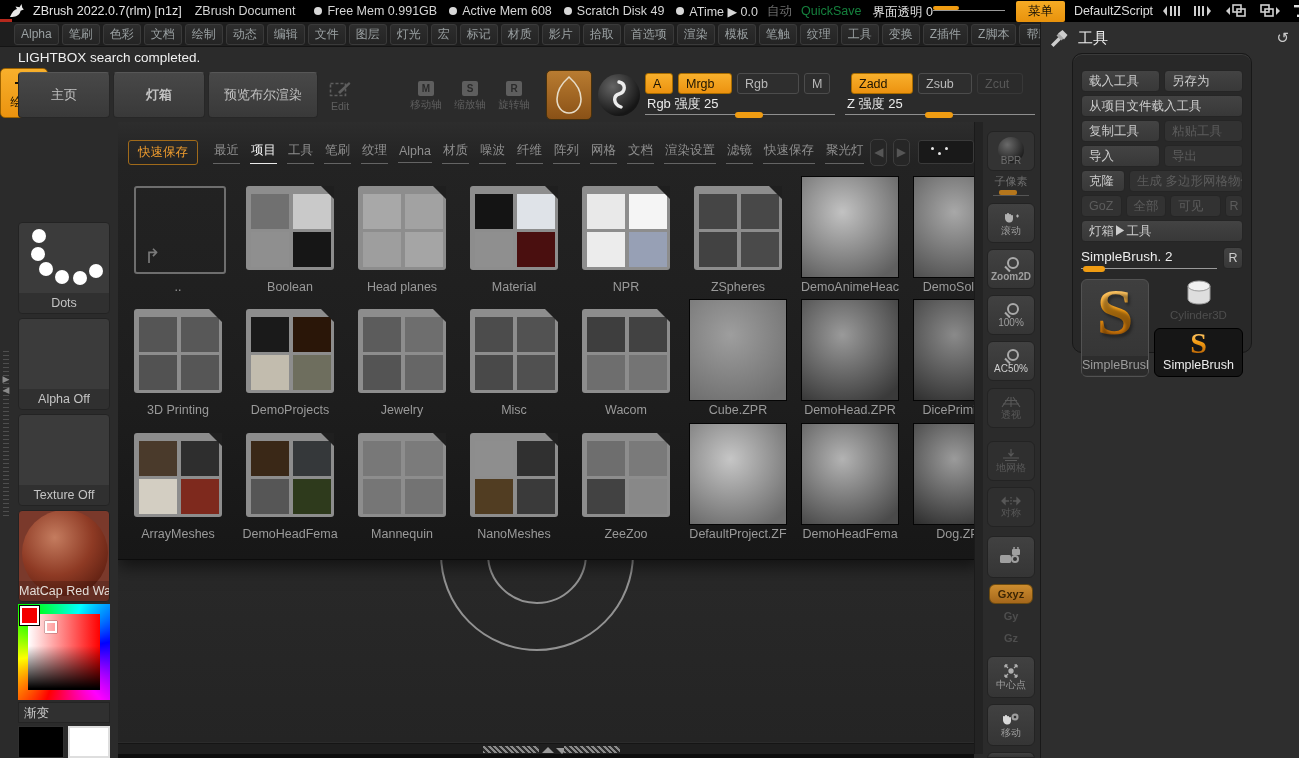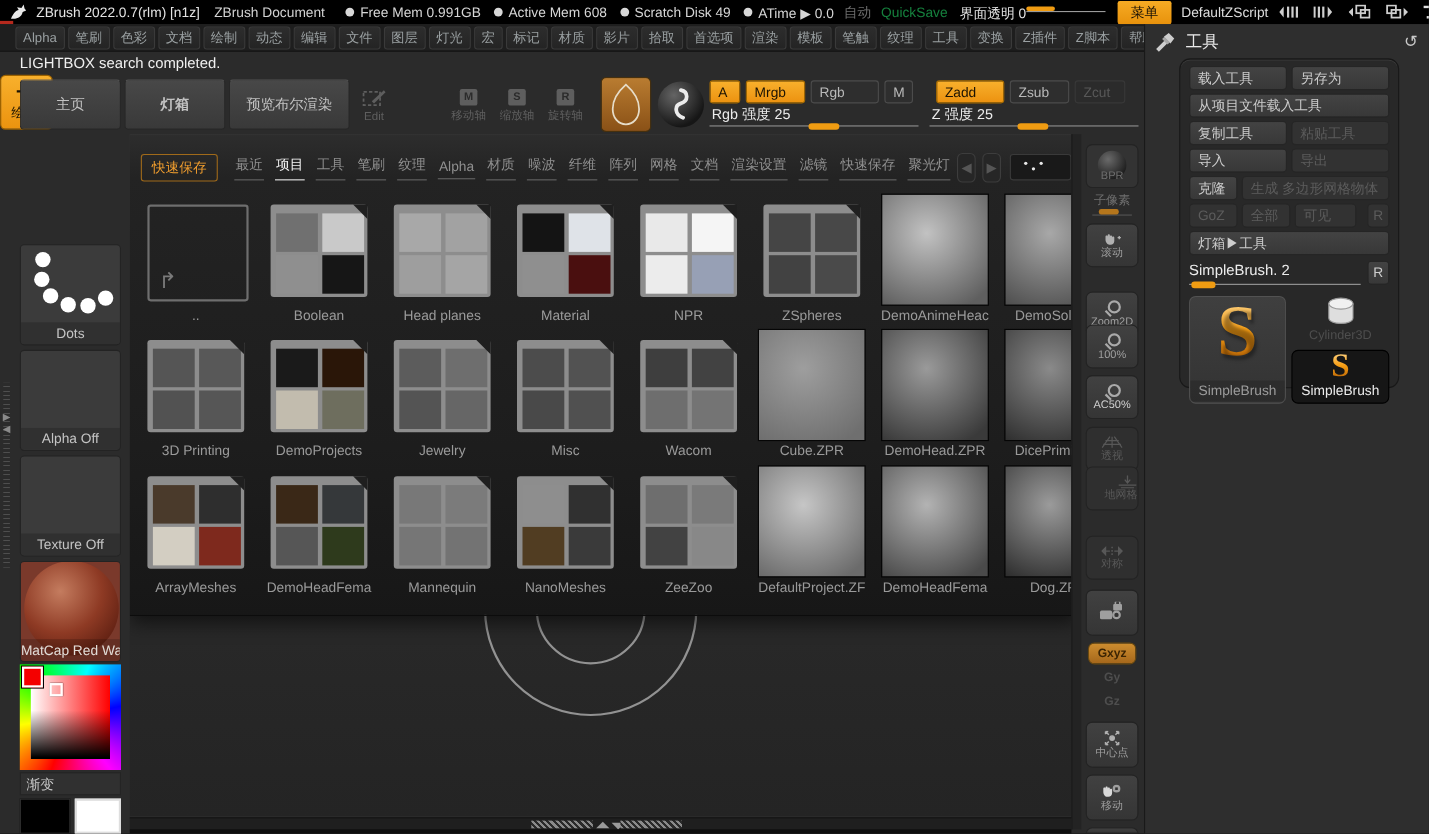--- a/index.html
+++ b/index.html
@@ -152,41 +152,41 @@
   .rs-btn{position:absolute;left:2px;width:48px;background:linear-gradient(#414141,#353535);
           border:1px solid #232323;border-radius:6px;display:flex;flex-direction:column;align-items:center;
           justify-content:center;gap:1px;color:#9f9f9f;font-size:10px;box-sizing:border-box;line-height:1.1;}
   .rs-btn.dim{color:#585858;background:#2f2f2f;}
   #rs-bpr{top:9px;height:40px;background:#333;}
   .bpr-ball{width:26px;height:26px;border-radius:50%;background:radial-gradient(circle at 36% 30%,#6a6a6a,#1e1e1e 75%);margin-bottom:-9px;}
   #rs-bpr span{color:#6f6f6f;font-size:10px;}
   #rs-subpixel{position:absolute;left:0;top:52px;width:52px;text-align:center;color:#6f6f6f;font-size:11px;}
   .rs-subslider{position:absolute;left:8px;top:68px;width:36px;height:5px;border-bottom:1px solid #555;}
   .rs-subhandle{position:absolute;left:6px;top:0;width:18px;height:5px;background:#b5761c;border-radius:2px;}
-  #rs-scroll{top:81px;height:40px;} #rs-zoom2d{top:143px;height:40px;} #rs-actual{top:173px;height:40px;}
+  #rs-scroll{top:81px;height:40px;} #rs-zoom2d{top:127px;height:40px;font-weight:bold;} #rs-actual{top:173px;height:40px;}
   #rs-half{top:219px;height:40px;color:#cfcfcf;} #rs-persp{top:266px;height:40px;}
-  #rs-floor{top:302px;height:40px;align-items:flex-end;} #rs-sym{top:365px;height:40px;} #rs-cam{top:414px;height:42px;}
+  #rs-floor{top:319px;height:40px;} #rs-sym{top:365px;height:40px;} #rs-cam{top:414px;height:42px;}
   #rs-gxyz{top:462px;height:20px;left:4px;width:44px;background:linear-gradient(#cd8d2f,#a5671b);
            color:#3c2504;font-weight:bold;font-size:11px;border:1px solid #6b4a10;flex-direction:row;}
   .rs-g{position:absolute;left:0;width:52px;text-align:center;color:#4e4e4e;font-size:11px;font-weight:bold;}
   #rs-gy{top:488px;} #rs-gz{top:510px;}
   #rs-center{top:534px;height:42px;} #rs-move{top:582px;height:42px;}
   #rs-sliver{top:630px;height:6px;border-radius:6px 6px 0 0;}
   .i-mag{width:14px;height:13px;position:relative;display:inline-block;}
   .i-mag::before{content:'';position:absolute;top:0;left:3px;width:8px;height:8px;border:2px solid #aaa;border-radius:50%;}
   .i-mag::after{content:'';position:absolute;left:0;bottom:0;width:7px;height:2px;background:#aaa;transform:rotate(45deg);}
   
   .rpanel{position:absolute;left:1040px;top:22px;width:259px;height:736px;background:#2e2e2e;
           border-left:1px solid #191919;box-sizing:border-box;}
   .rp-head{height:28px;display:flex;align-items:center;gap:9px;padding:2px 10px 0 8px;}
   .rp-title{font-size:15px;color:#eaeaea;}
   .rp-refresh{margin-left:auto;color:#c9c9c9;font-size:15px;}
-  .rp-box{position:absolute;left:31px;top:31px;width:200px;height:300px;background:#282828;
+  .rp-box{position:absolute;left:31px;top:31px;width:180px;height:300px;background:#282828;
           border:1px solid #181818;border-radius:10px;box-shadow:inset 0 1px 0 #3a3a3a;
-          box-sizing:border-box;padding:6px 8px;}
+          box-sizing:border-box;padding:16px 8px;}
   .rp-row{display:flex;gap:4px;margin-bottom:3px;}
   .rp-btn{height:22px;background:linear-gradient(#434343,#383838);border:1px solid #252525;
           border-radius:4px;color:#cdcdcd;font-size:12.5px;display:flex;align-items:center;
           padding:0 7px;box-sizing:border-box;white-space:nowrap;overflow:hidden;}
   .rp-btn.dim{color:#5c5c5c;background:#323232;}
   .w-half{width:92px;} .w-full{width:188px;} .w-s{width:44px;} .w-m{width:56px;} .w-xs{width:20px;justify-content:center;padding:0;}
   .grow{flex:1;}
   .rp-slider{position:relative;height:26px;margin-top:3px;display:flex;align-items:center;gap:6px;}
   .rp-slidertrack{flex:1;position:relative;height:21px;border-bottom:1px solid #9a9a9a;}
   .rp-slidertrack span{font-size:13.5px;color:#ececec;}

